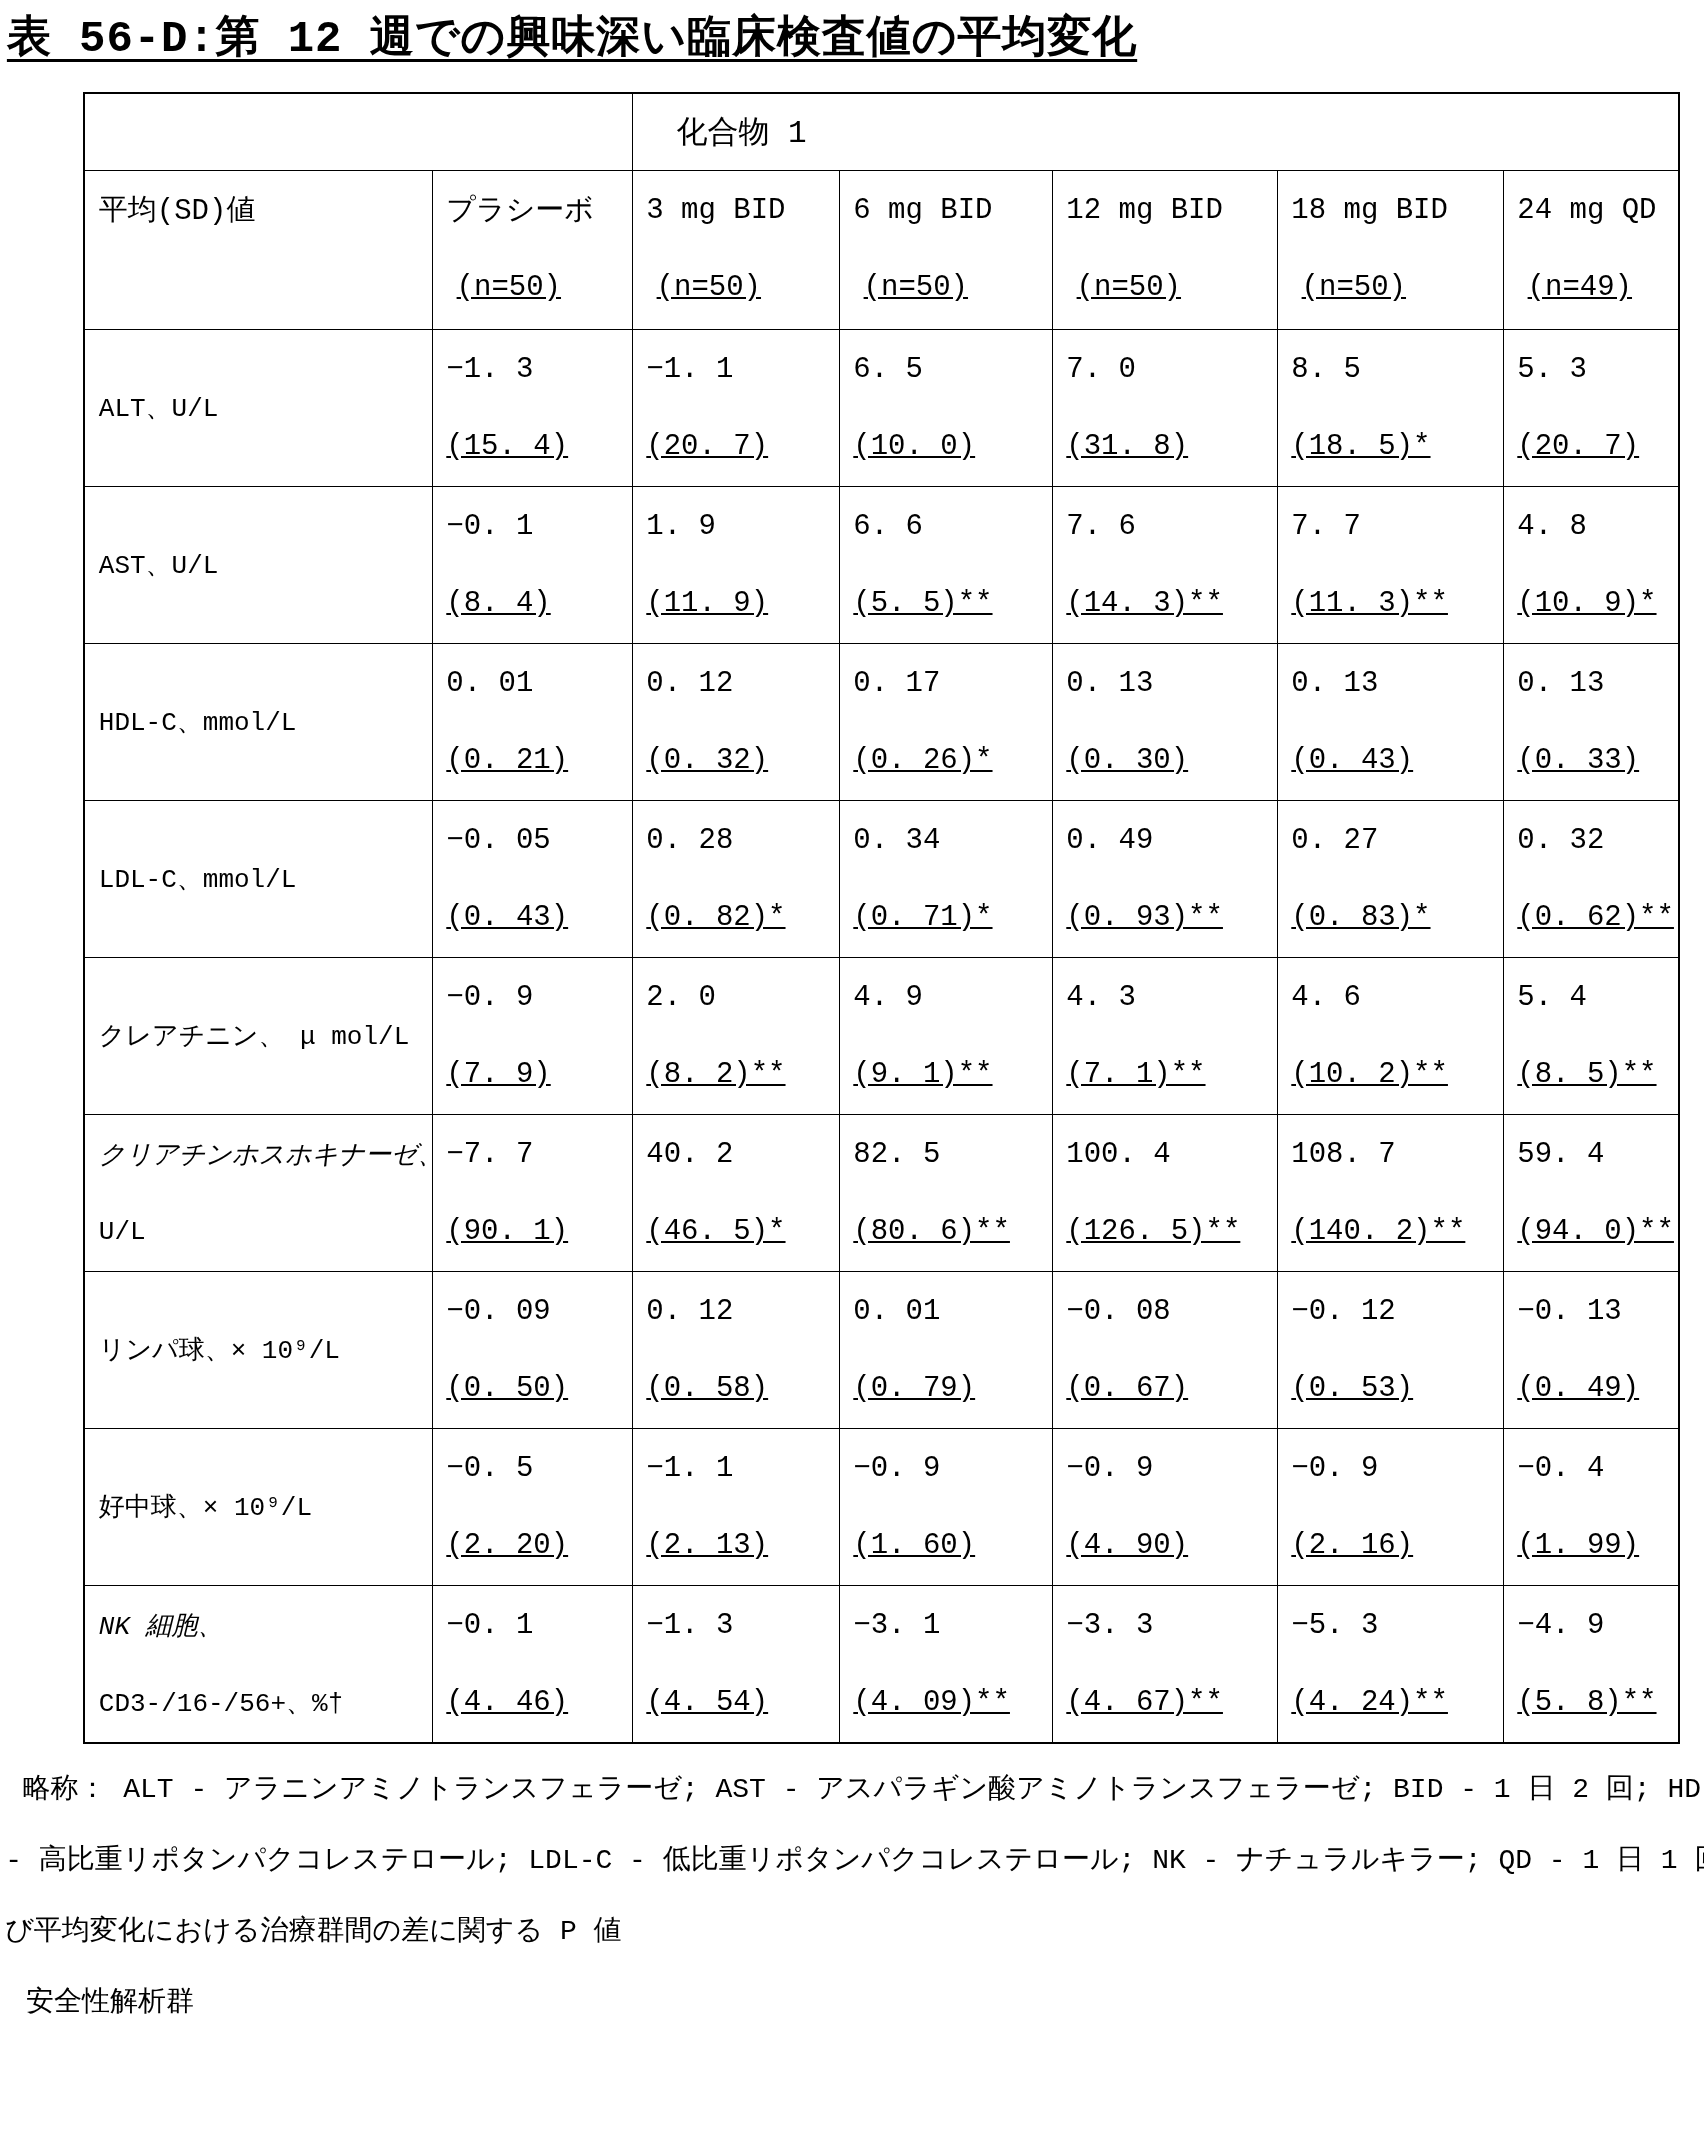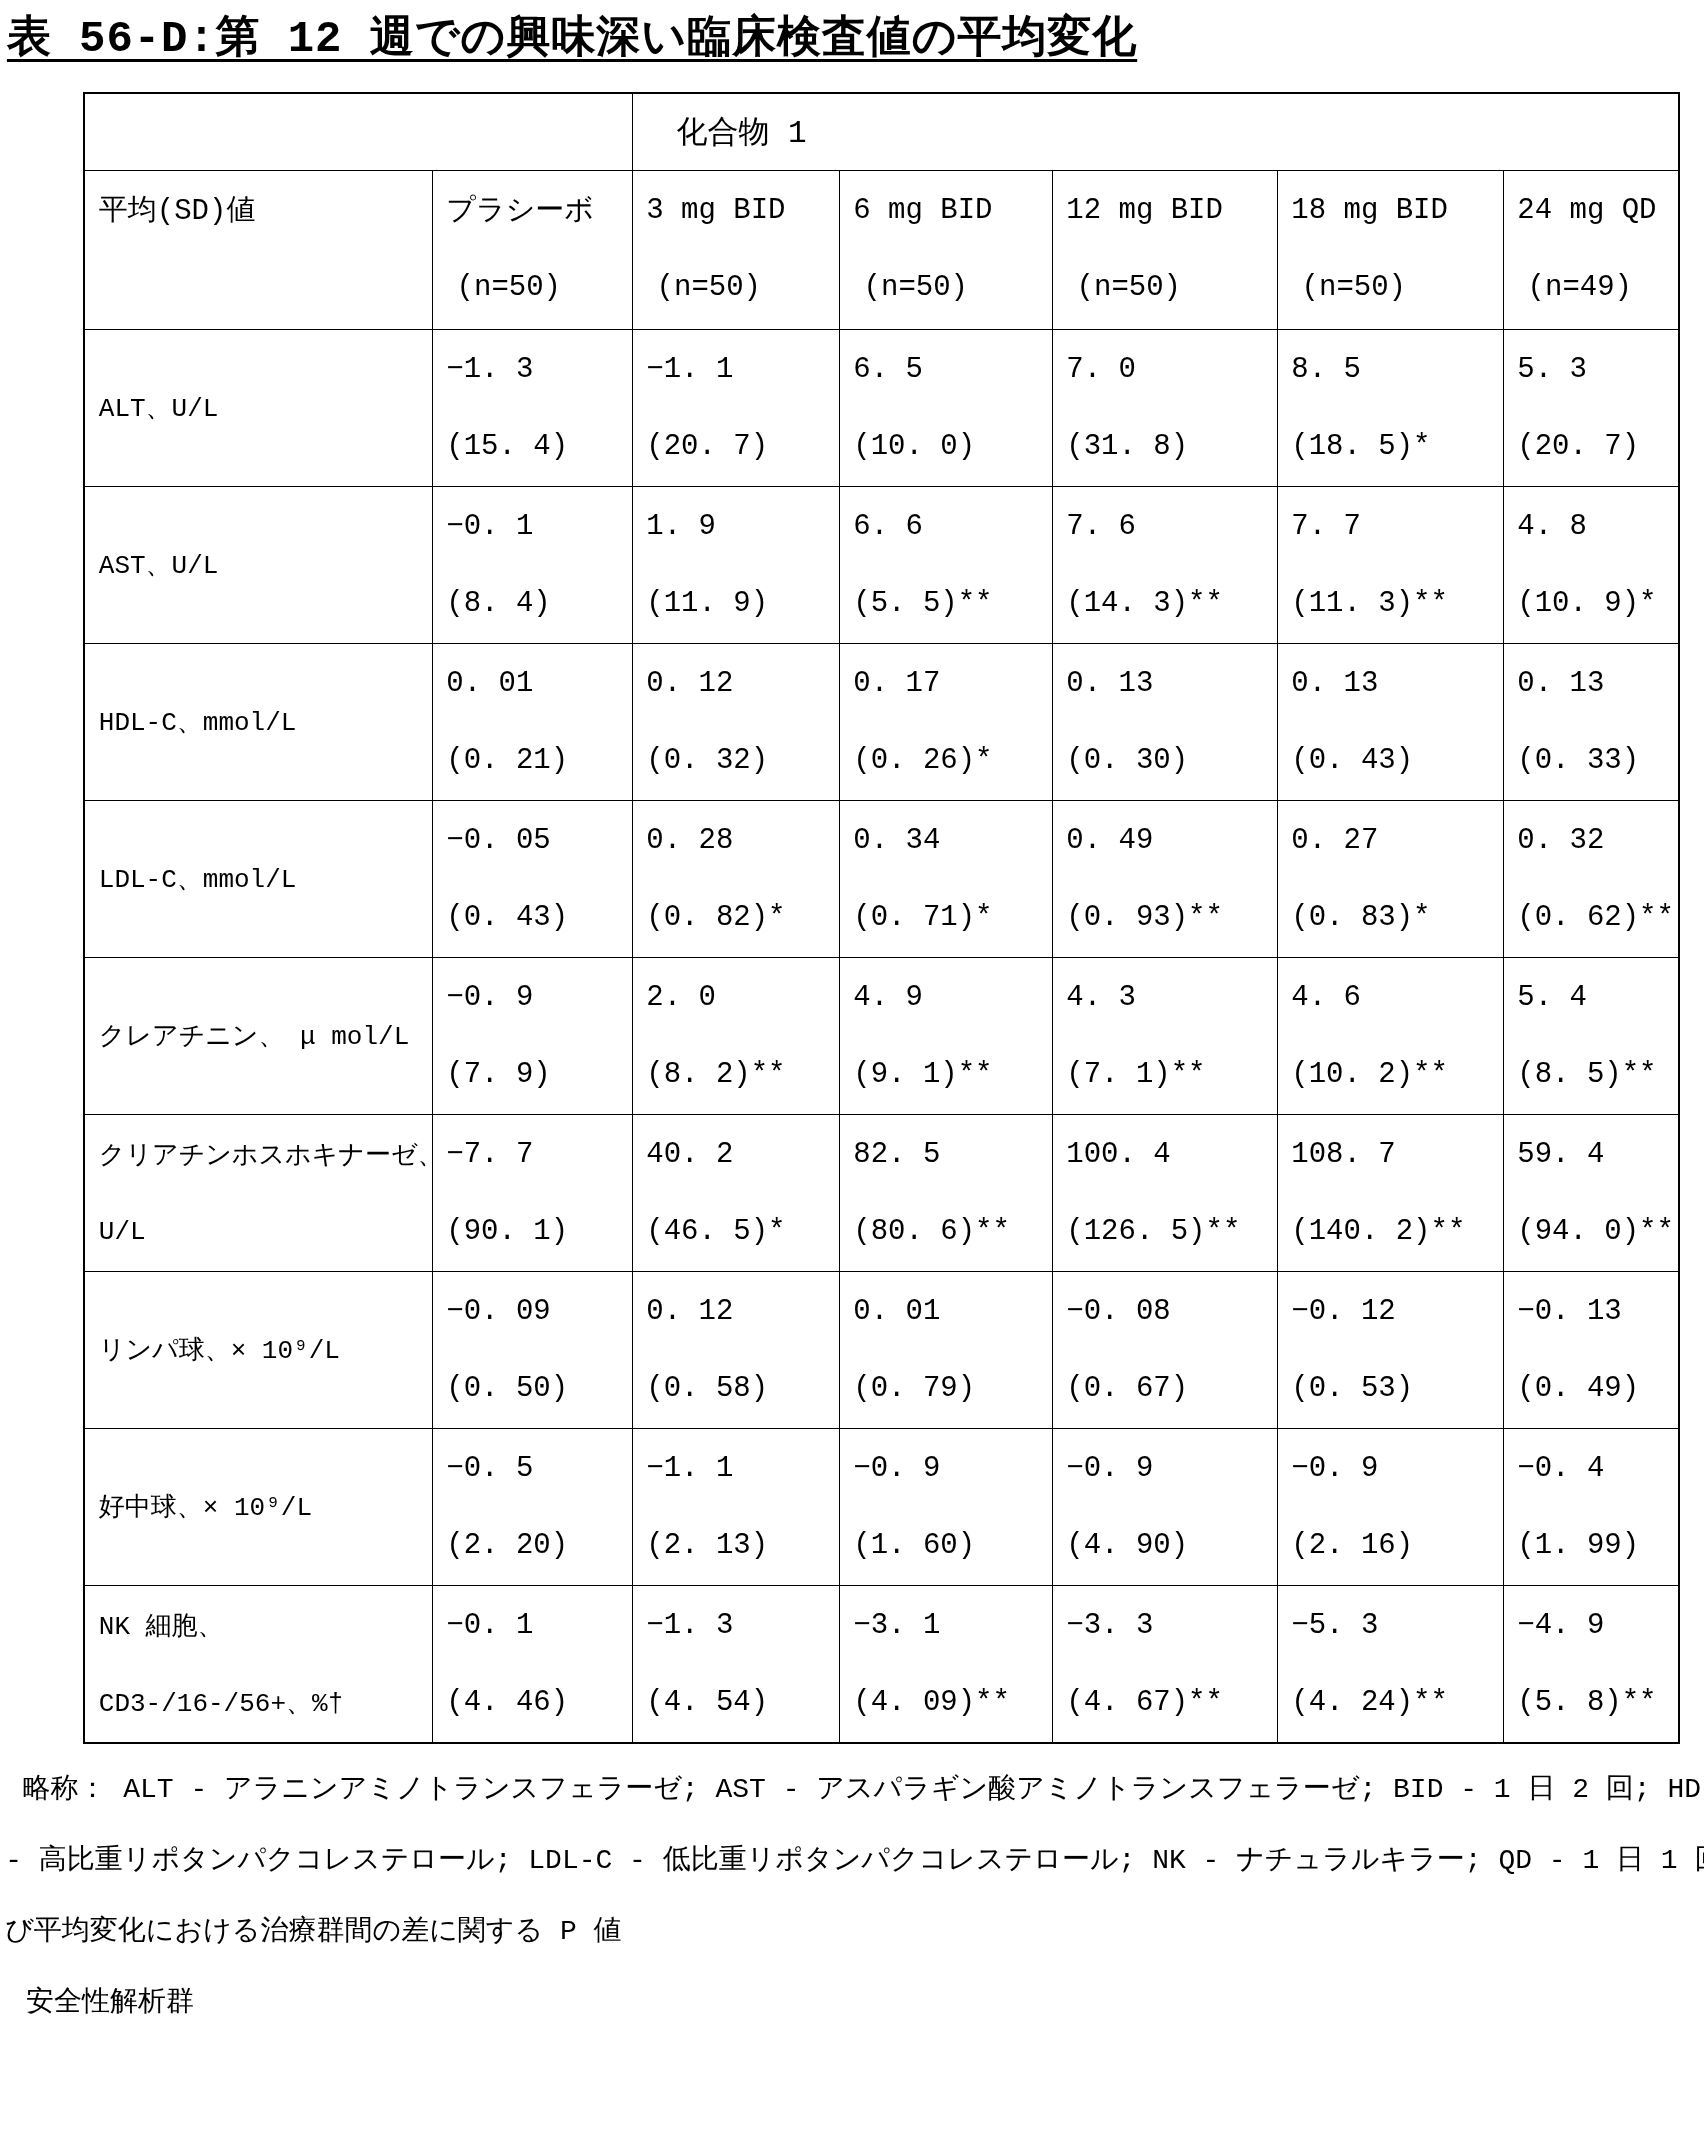--- a/index.html
+++ b/index.html
@@ -29,23 +29,23 @@
     text-align:left;
     font-size:29px;
     overflow:hidden;
   }
   thead tr.r-compound th{height:76px;padding-left:44px;}
   thead tr.r-compound .cline{height:76px;display:flex;align-items:center;font-size:31px;}
   thead tr.r-cols th{height:158px;}
   thead th{border-bottom-width:3.4px;}
   tbody td,tbody th.c-label{height:156px;}
   .mean{height:79px;display:flex;align-items:center;white-space:nowrap;}
-  .sd{height:76px;display:flex;align-items:center;white-space:nowrap;}
+  .sd{height:76px;display:flex;align-items:center;white-space:nowrap;text-decoration:underline;}
   .r-cols .sd{padding-left:10.3px;}
-  tbody .l1{height:79px;display:flex;align-items:center;white-space:nowrap;}
+  tbody .l1{height:79px;display:flex;align-items:center;white-space:nowrap;font-style:italic;}
   tbody .l2{height:76px;display:flex;align-items:center;white-space:nowrap;}
   tbody .lc{height:156px;display:flex;align-items:center;white-space:nowrap;}
   tbody th.c-label{font-size:26px;margin-top:48px;}
   .footnotes{margin:8.6px 0 0 0;}
   .fn{height:71px;display:flex;align-items:center;font-size:28px;white-space:nowrap;overflow:hidden;}
   .ind-a{padding-left:22.4px;}
   .ind-b{padding-left:5.2px;}
   .ind-c{padding-left:26px;}
 </style>
 </head>

